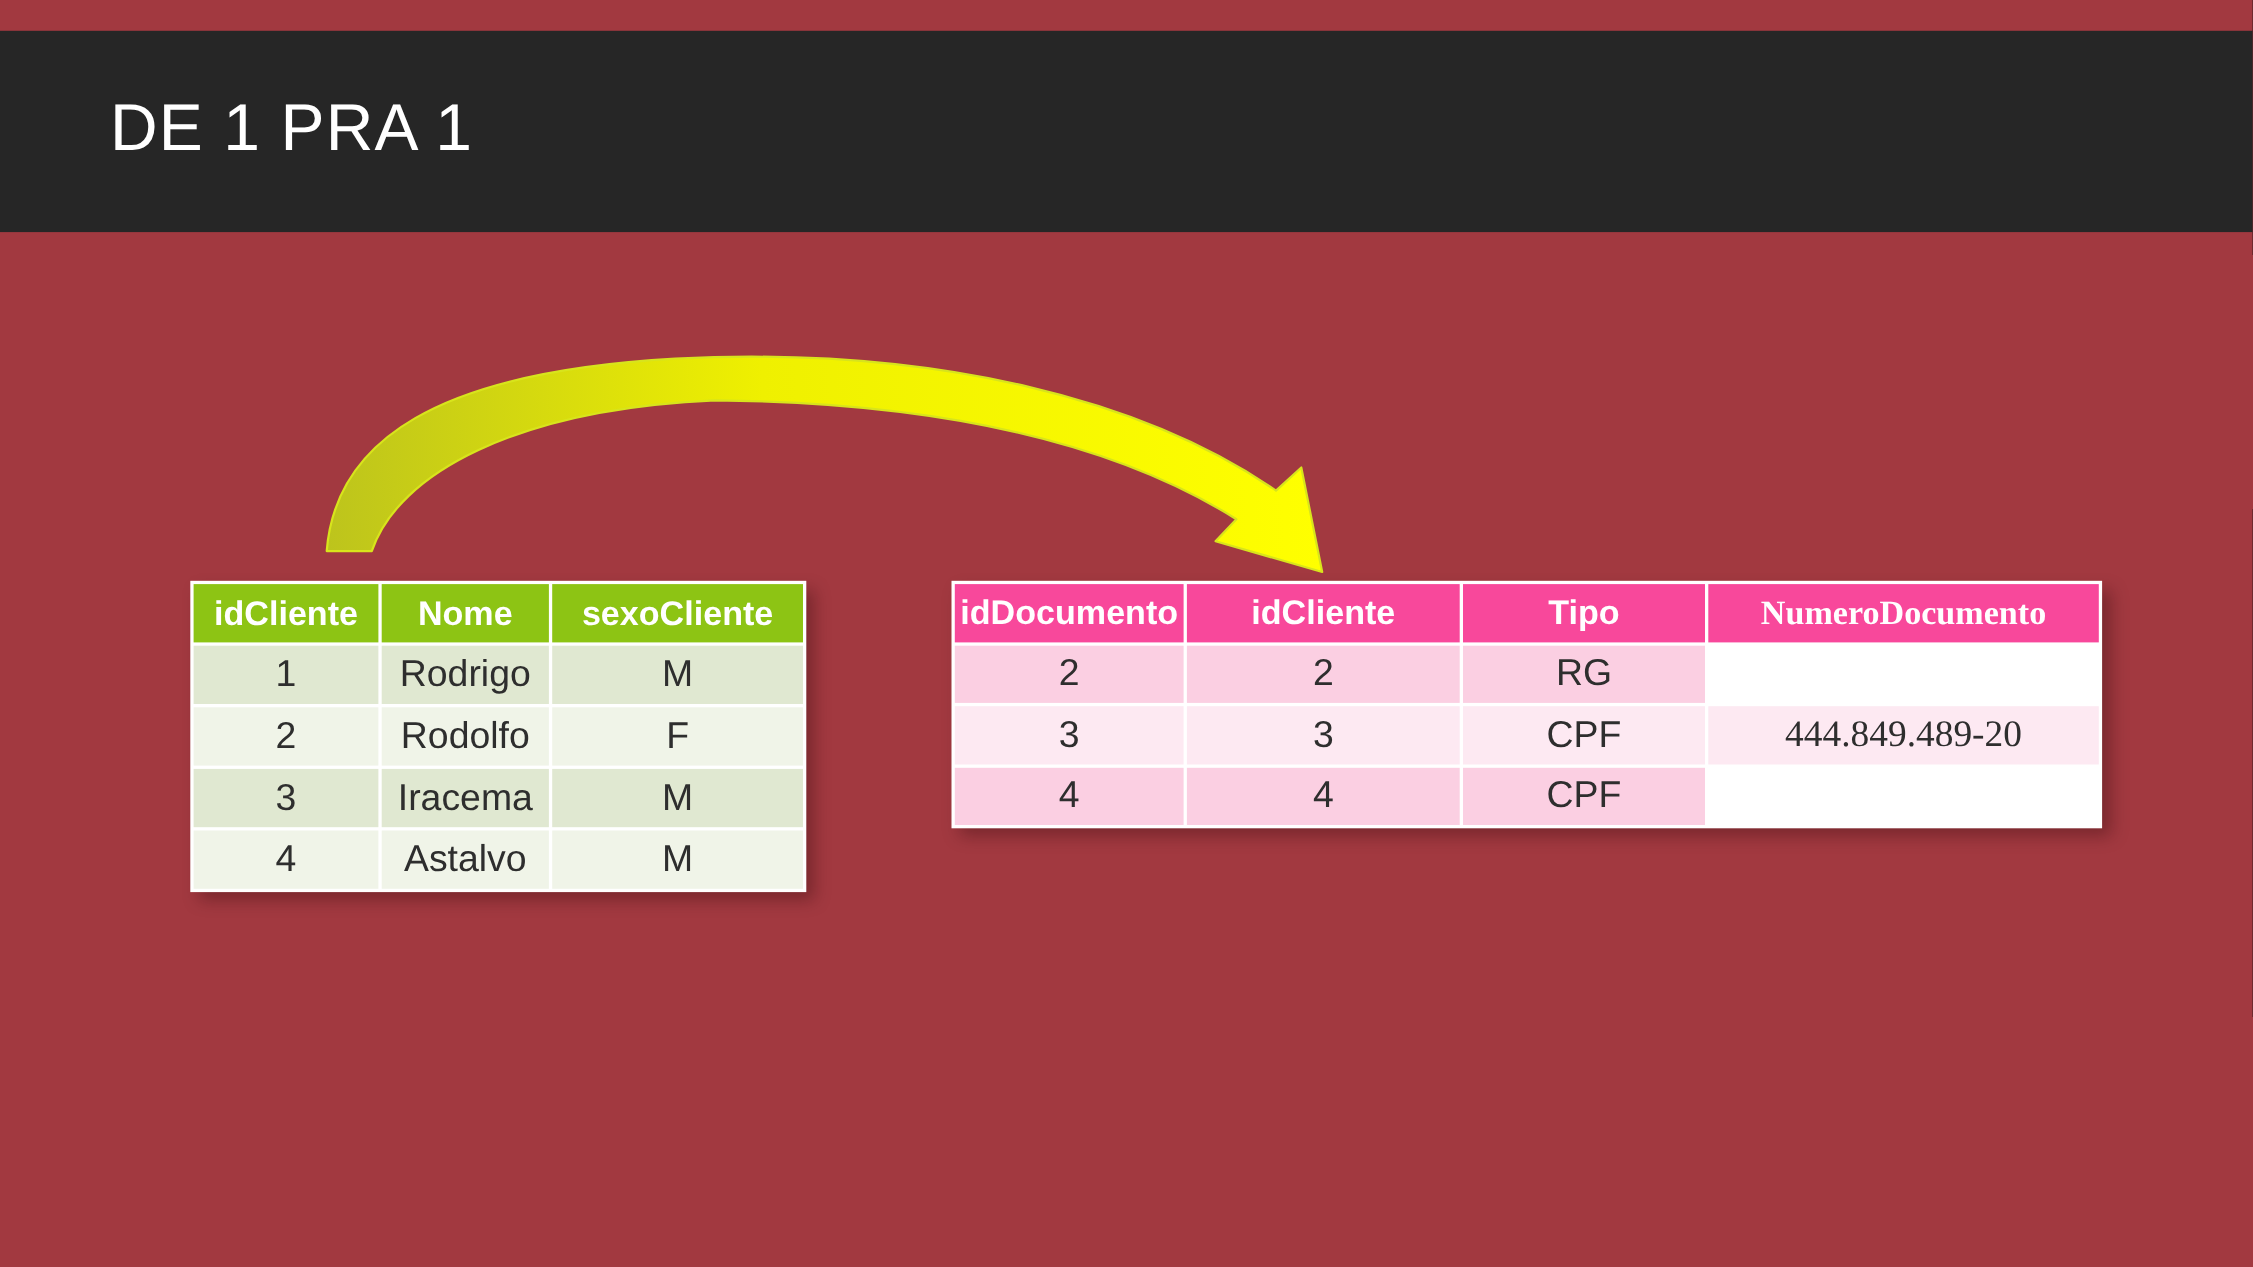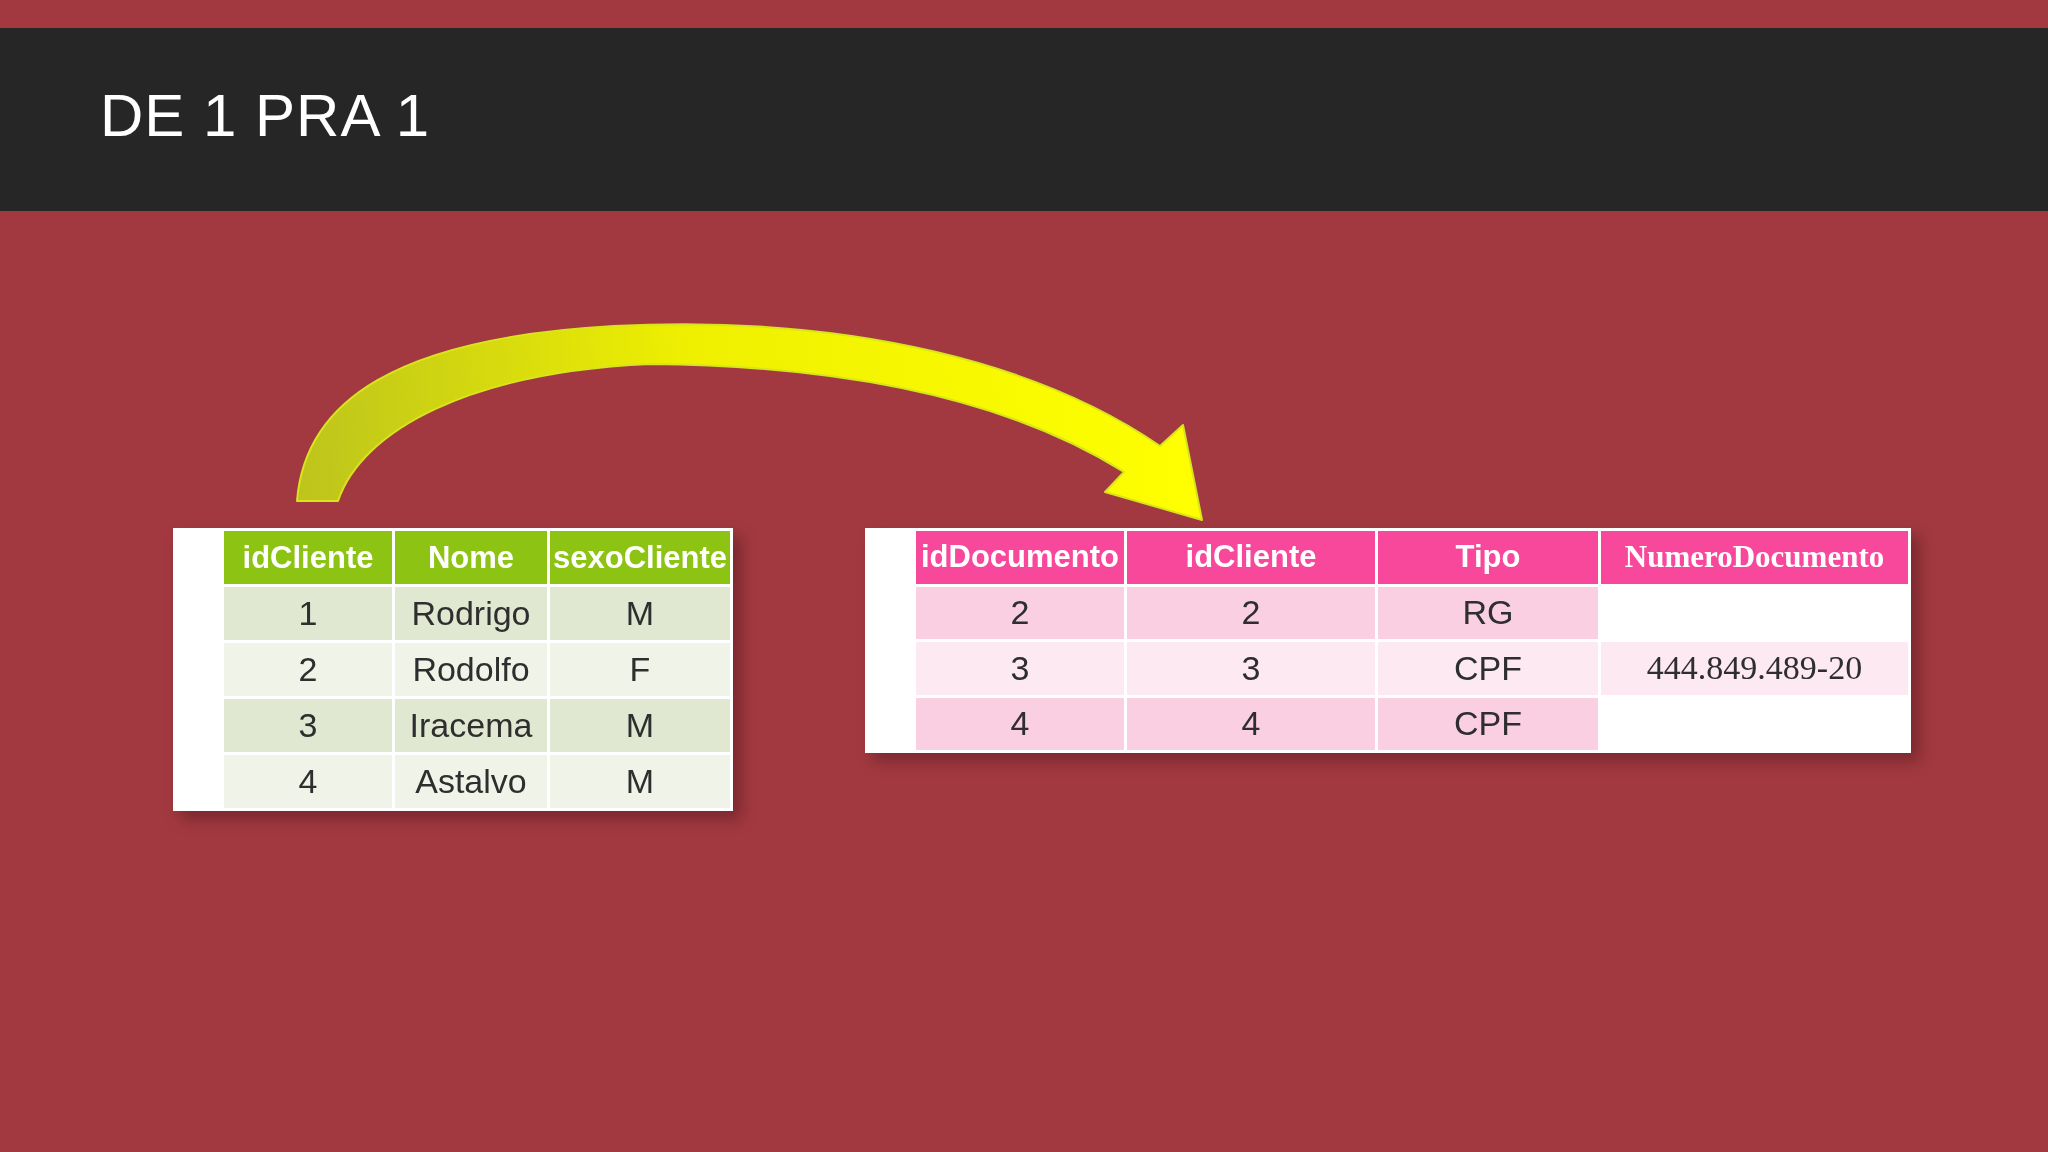--- a/index.html
+++ b/index.html
@@ -20,21 +20,21 @@
   }
   .arrow-layer { position:absolute; left:0; top:0; width:2048px; height:1152px; pointer-events:none; }
   .db-table {
     position:absolute; top:528px; box-sizing:border-box;
     background:#FFFFFF; padding:3px;
     display:flex; flex-direction:column; gap:3px;
     box-shadow:8px 8px 14px rgba(45,8,12,0.35);
   }
   .cliente   { left:173px; width:560px;  height:283px; }
   .documento { left:865px; width:1046px; height:225px; }
-  .trow { display:flex; gap:3px; flex:1 1 0; min-height:0;margin-left:48px; }
+  .trow { display:flex; gap:3px; flex:1 1 0; min-height:0; }
   .cell {
     display:flex; align-items:center; justify-content:center;
     font-size:34px; color:var(--cell-text,#2E2E2E);
     box-sizing:border-box; overflow:hidden;
   }
   .hcell { color:#FFFFFF; font-weight:bold; font-size:31px; }
   .cliente   .hcell { background:var(--green-header,#8DC414); }
   .documento .hcell { background:var(--pink-header,#F8489B); }
   .cliente   .ra { background:var(--green-row-a,#E0E8D1); }
   .cliente   .rb { background:var(--green-row-b,#F0F4E8); }

